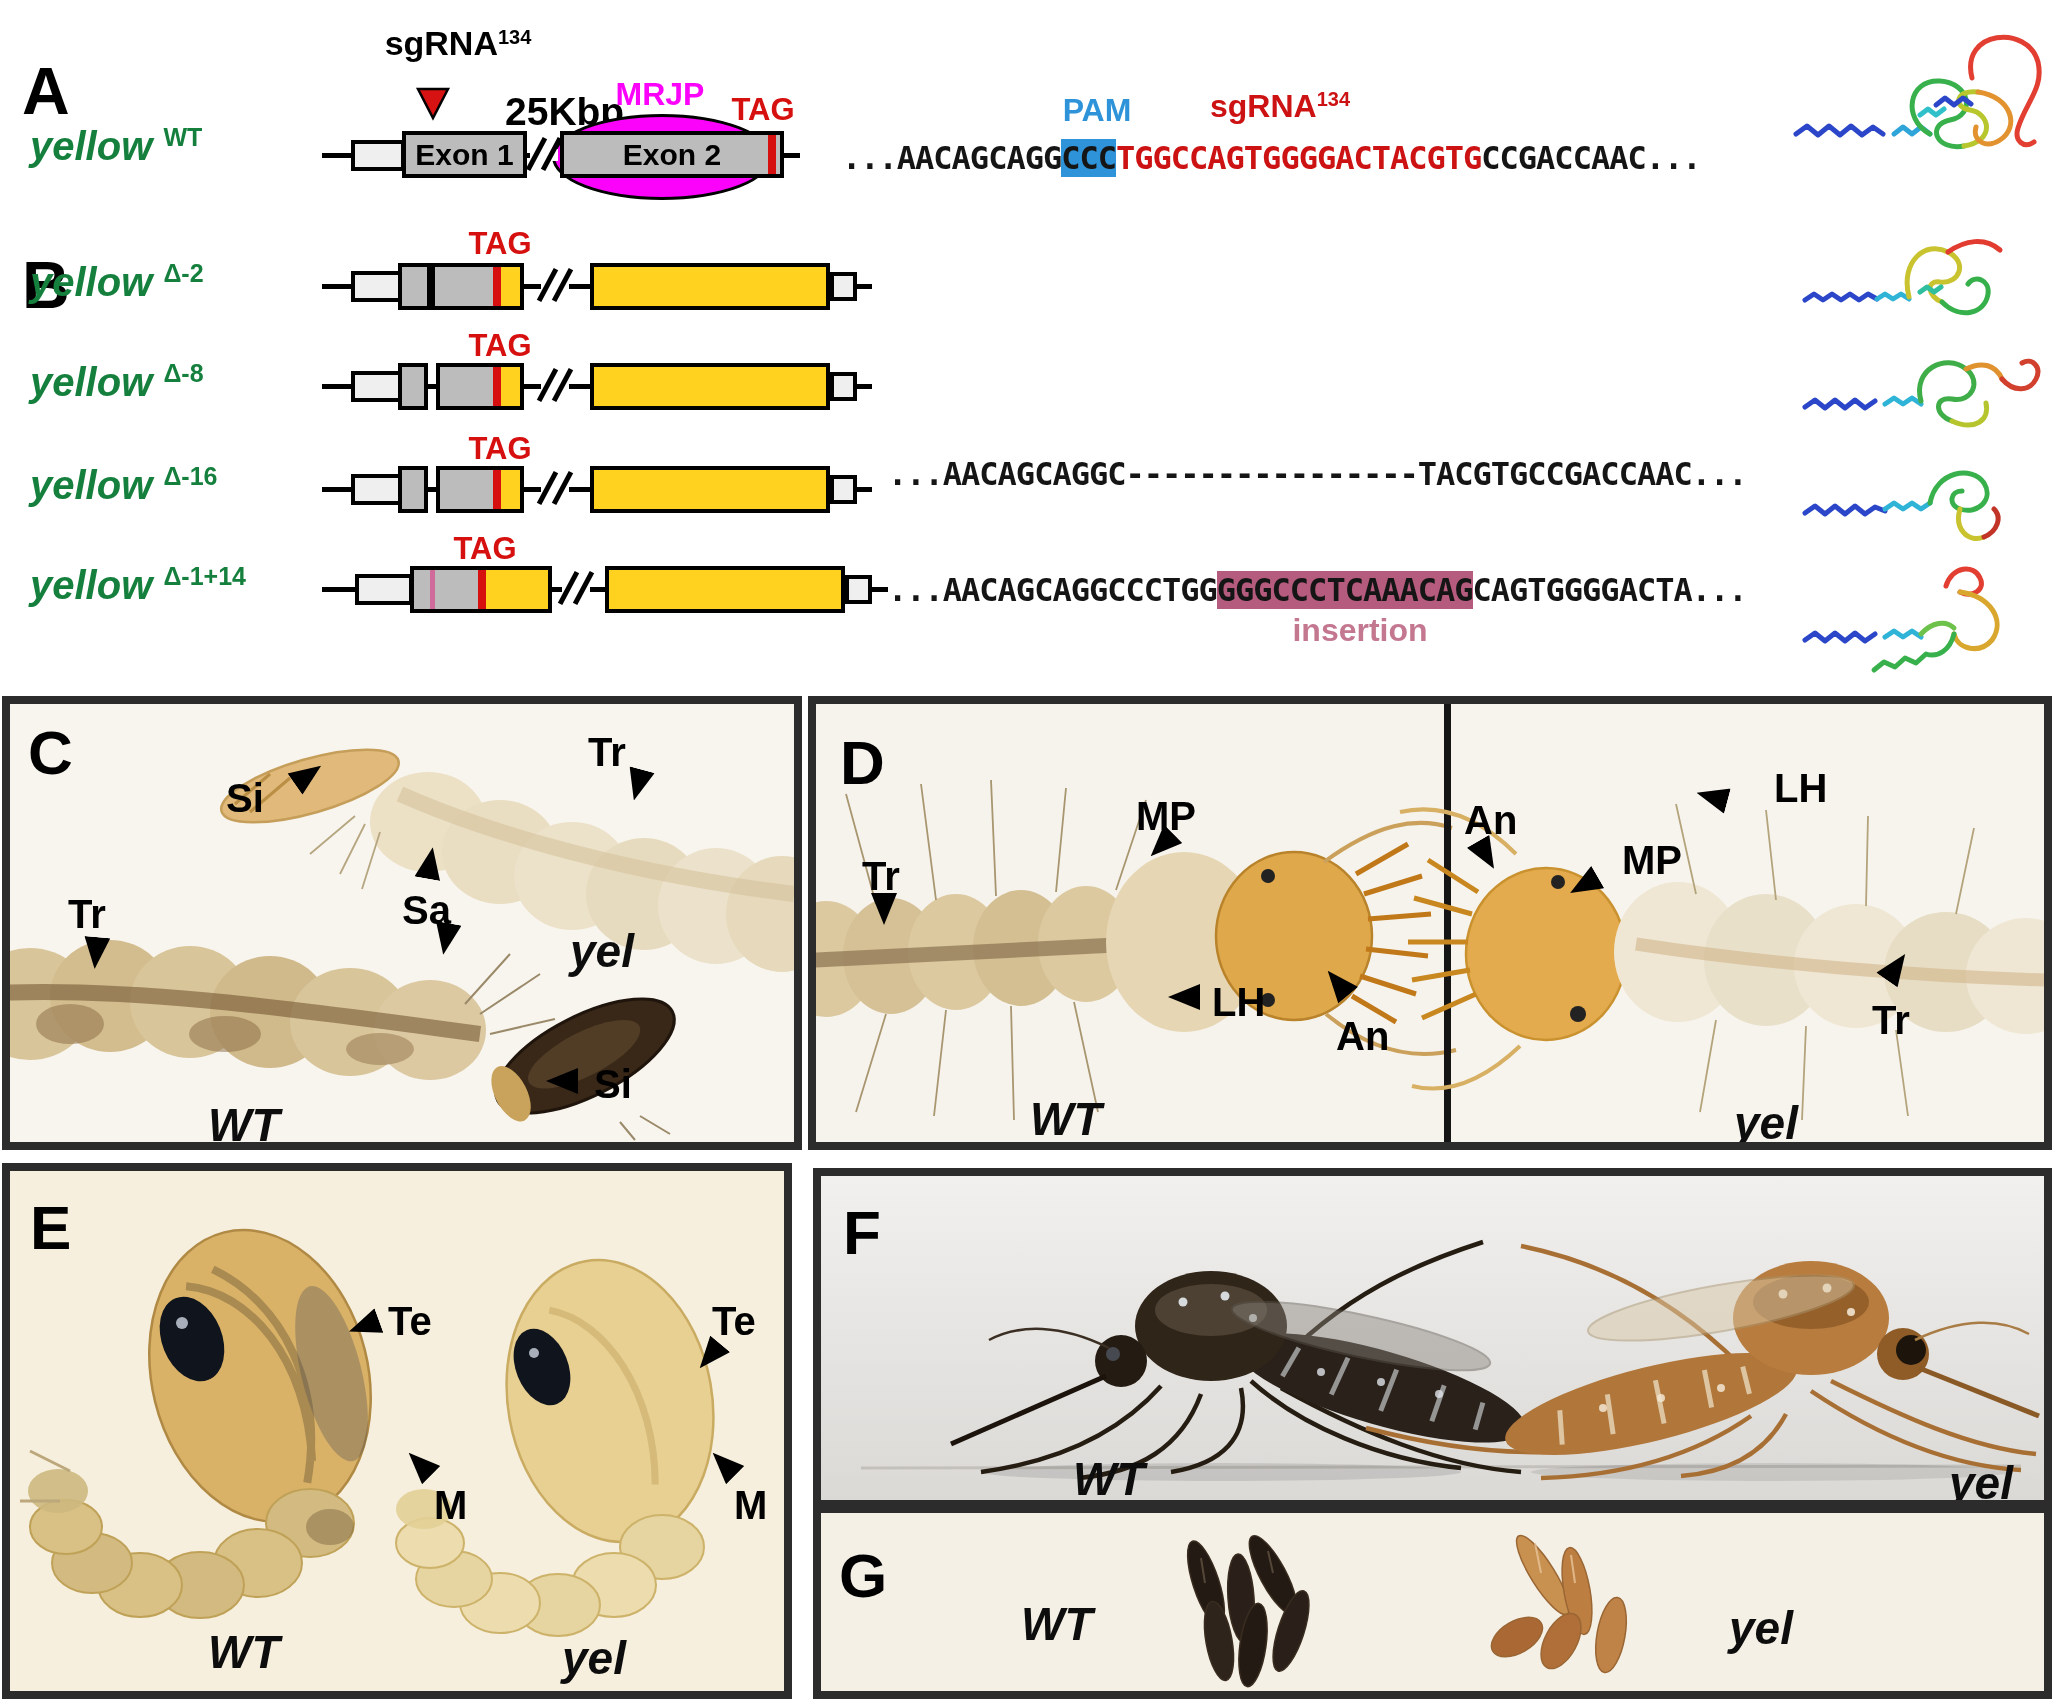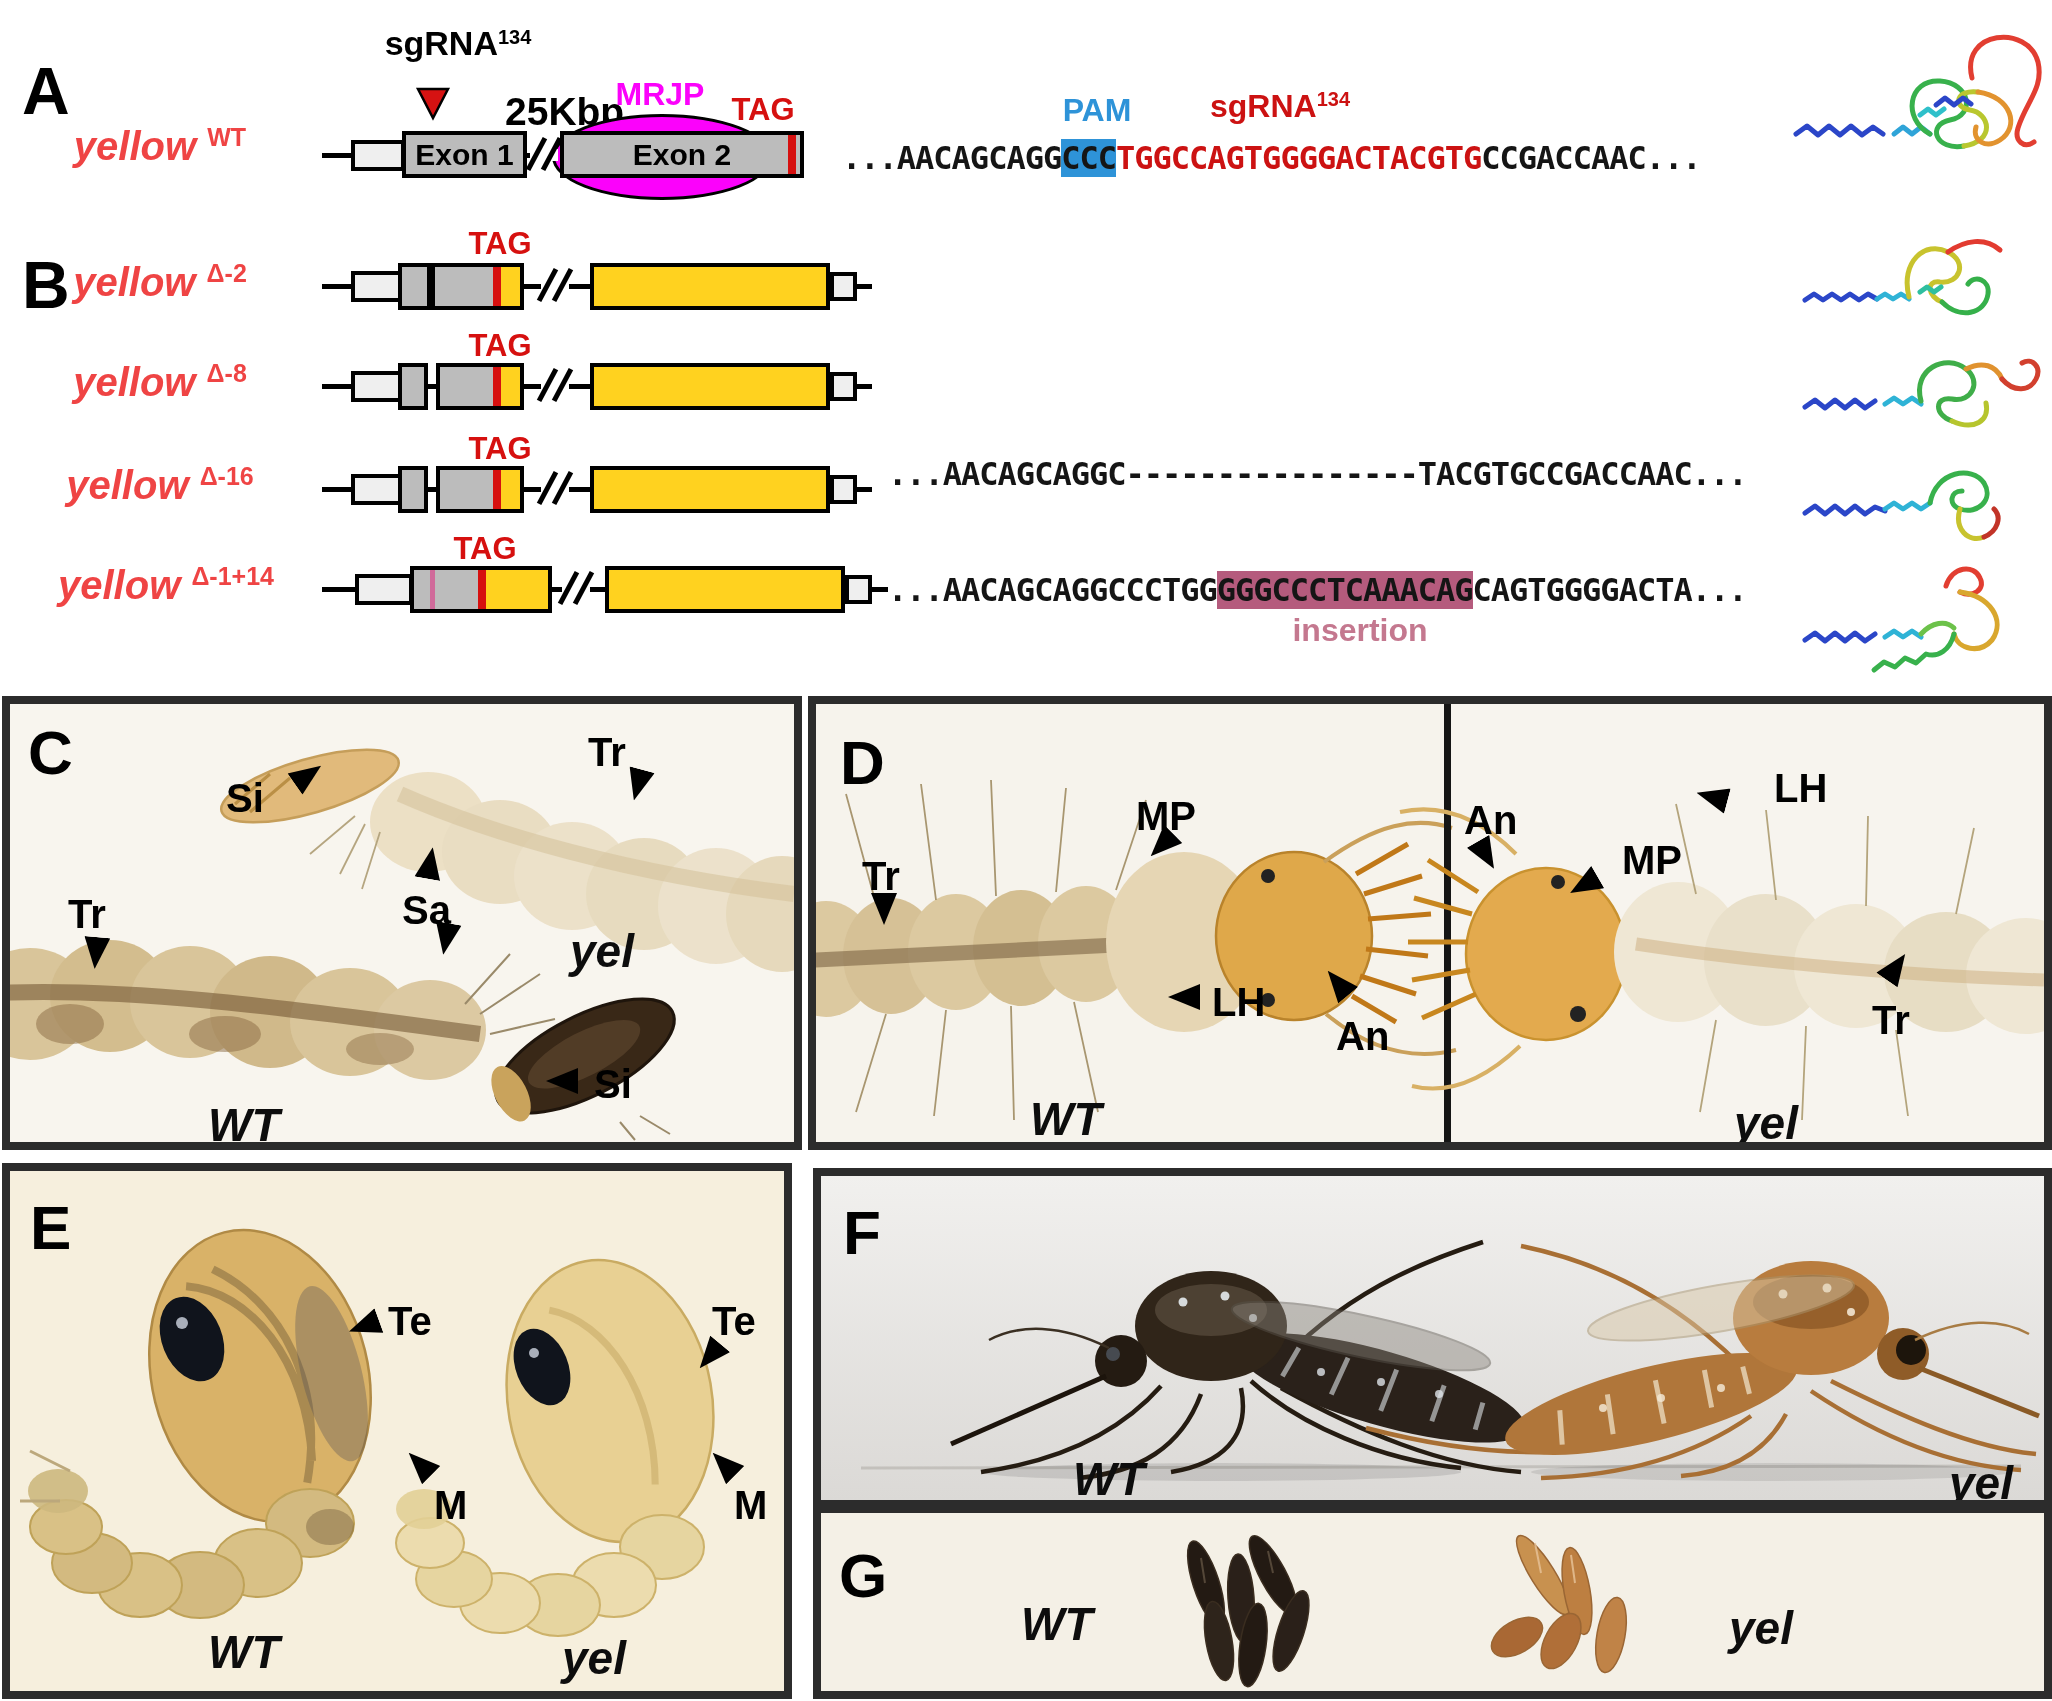--- a/index.html
+++ b/index.html
@@ -1,20 +1,20 @@
 <!DOCTYPE html>
 <html style="--exon-gray: #bcbcbc; --utr-light: #efefef; --cds-yellow: #ffd21f; --tag-red: #d6100f; --mrjp-magenta: #fb02fb; --pam-blue: #2e93d8; --sgrna-red: #cc1212; --insertion-mauve: #b55b7d; --insertion-text: #c4788f; --marker-red: #d61212;"><head>
 <meta charset="utf-8">
 <style>
   html,body{margin:0;padding:0;background:#fff;}
   #fig{position:relative;width:2052px;height:1701px;background:#fff;overflow:hidden;
        font-family:"Liberation Sans",sans-serif;}
   .plabel{position:absolute;font:bold 66px "Liberation Sans",sans-serif;color:#000;line-height:1;}
   .genelabel{position:absolute;font:bold 40px "Liberation Sans",sans-serif;font-style:italic;
-             color:#ef4444;text-align:center;line-height:1;}
+             color:#15803d;text-align:left;line-height:1;}
   .genelabel sup{font-style:normal;font-size:25px;vertical-align:14px;line-height:0;}
   .small-label{position:absolute;font:bold 31px "Liberation Sans",sans-serif;color:#000;
                text-align:center;line-height:1;white-space:nowrap;}
   .small-label sup{font-size:20px;vertical-align:11px;line-height:0;}
   .tagred{color:var(--tag-red);}
   .pamblue{color:var(--pam-blue);}
   .sgred{color:var(--sgrna-red);}
   .mag{color:var(--mrjp-magenta);}
   .insmauve{color:var(--insertion-text);}
   .gline{position:absolute;height:5px;background:#000;z-index:0;}
@@ -69,21 +69,21 @@
   <div class="box gray exonbox" style="left:402px;top:131px;width:125px;height:47px">
     <span>Exon 1</span>
   </div>
   <div class="slashgap" style="left:530px;top:149px;width:28px;height:12px"></div>
   <div class="slash" style="left:534px;top:136px"></div>
   <div class="slash" style="left:549px;top:136px"></div>
   <div class="small-label" style="left:505px;top:92px;width:110px;font-size:39px">25Kbp</div>
 
   <div class="mrjp-ellipse" style="left:552px;top:114px;width:214px;height:80px"></div>
   <div class="small-label mag" style="left:600px;top:78px;width:120px;font-size:32px">MRJP</div>
-  <div class="box gray exonbox" style="left:560px;top:131px;width:244px;height:47px;z-index:2">
+  <div class="box gray exonbox" style="left:560px;top:131px;width:224px;height:47px;z-index:2">
     <span>Exon 2</span>
     <div class="tagstripe" style="right:4px"></div>
   </div>
   <div class="small-label tagred" style="left:718px;top:94px;width:90px">TAG</div>
 
   <div class="small-label pamblue" style="left:1035px;top:94px;width:124px;font-size:32px">PAM</div>
   <div class="small-label sgred" style="left:1180px;top:90px;width:200px;font-size:32px">
     <span>sgRNA</span><sup>134</sup>
   </div>
   <div class="seq" style="left:842px;top:140px"><span class="k-plain">...AACAGCAGG</span><span class="k-pam">CCC</span><span class="k-sgrna">TGGCCAGTGGGGACTACGTG</span><span class="k-plain">CCGACCAAC...</span></div>

